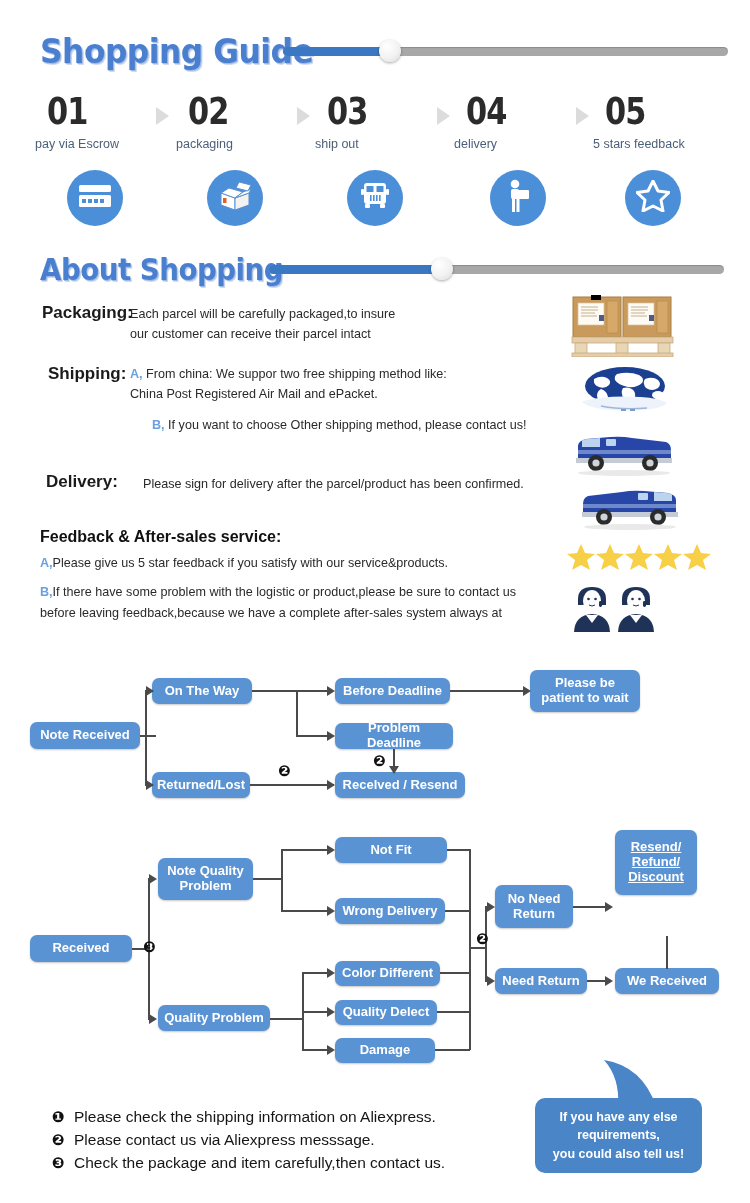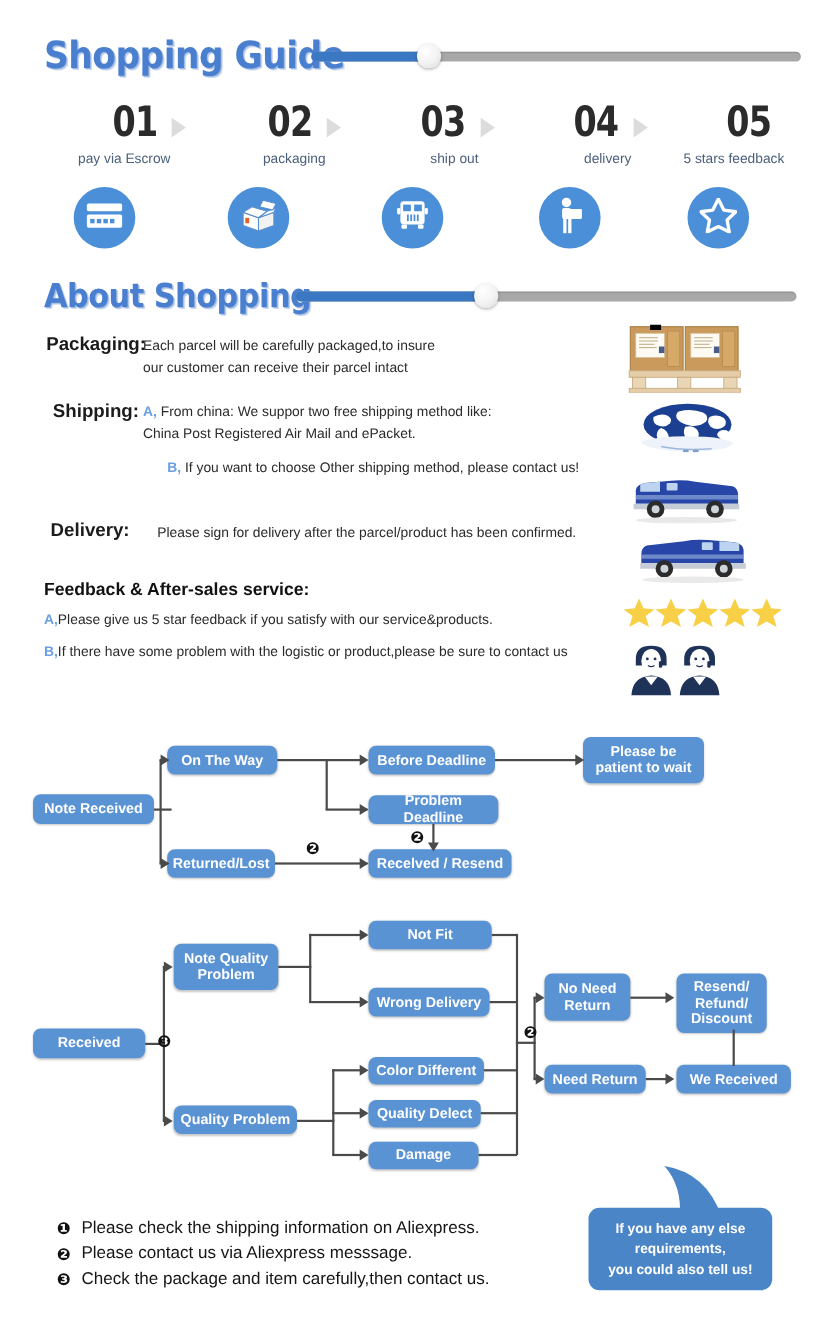--- a/index.html
+++ b/index.html
@@ -23,21 +23,21 @@
   .slider{position:relative;height:9px;border-radius:5px;background:#a8a8a8;
           box-shadow:inset 0 1px 1px rgba(0,0,0,.18);}
   .slider .fill{position:absolute;left:0;top:0;bottom:0;border-radius:5px;
           background:#3b78c4;}
   .slider .knob{position:absolute;top:50%;width:22px;height:22px;margin-top:-11px;
           margin-left:-11px;border-radius:50%;
           background:radial-gradient(circle at 35% 30%,#fff 0%,#f2f2f2 55%,#d9d9d9 100%);
           box-shadow:0 1px 3px rgba(0,0,0,.35);}
 
   
-  .step{position:absolute;text-align:right;width:120px;}
+  .step{position:absolute;text-align:left;width:120px;}
   .step-num{
     font-family:"DejaVu Sans","Liberation Sans",sans-serif;
     font-weight:700;font-size:38px;color:#2b2b2b;letter-spacing:-1px;
     transform:scaleX(.8);line-height:1;
   }
   .step-label{font-size:12.5px;color:#4b5f7a;margin-top:7px;white-space:nowrap;}
   .arrow-sep{position:absolute;width:0;height:0;
     border-top:9px solid transparent;border-bottom:9px solid transparent;
     border-left:13px solid #dcdcdc;}
 
@@ -202,21 +202,21 @@
 
 <div class="lbl-big" style="left:46px;top:472px;">Delivery:</div>
 <div class="para" style="left:130px;top:475px;width:430px;margin-left:13px;">Please sign for delivery after the parcel/product has been confirmed.</div>
 
 <div class="fb-title" style="left:40px;top:528px;">Feedback &amp; After-sales service:</div>
 <div class="para" style="left:40px;top:554px;width:500px;">
   <span class="mark">A,</span><span>Please give us 5 star feedback if you satisfy with our service&amp;products.</span>
 </div>
 <div class="para" style="left:40px;top:582px;width:500px;line-height:1.7;">
   <span class="mark">B,</span><span>If there have some problem with the logistic or product,please be sure to contact us</span><br>
-  <br>
+  <span>before leaving feedback,because we have a complete after-sales system always at</span><br>
 </div>
 
 <div class="abs" style="left:570px;top:295px;">
   <svg width="105" height="62" viewBox="0 0 105 62">
     <rect x="3" y="2" width="48" height="40" fill="#c99a5b" stroke="#a97f43" stroke-width="1"></rect>
     <rect x="53" y="2" width="48" height="40" fill="#c99a5b" stroke="#a97f43" stroke-width="1"></rect>
     <rect x="8" y="8" width="26" height="22" fill="#fdfbf4" stroke="#d7c49b" stroke-width=".7"></rect>
     <rect x="58" y="8" width="26" height="22" fill="#fdfbf4" stroke="#d7c49b" stroke-width=".7"></rect>
     <g stroke="#b6a07a" stroke-width=".8">
       <line x1="11" y1="12" x2="28" y2="12"></line>
@@ -404,21 +404,21 @@
 <div class="node" style="left:335px;top:1038px;width:100px;height:25px;">
   <span>Damage</span>
 </div>
 <div class="node" style="left:495px;top:885px;width:78px;height:43px;white-space:pre-line;">
   <span>No Need
 Return</span>
 </div>
 <div class="node" style="left:495px;top:968px;width:92px;height:26px;">
   <span>Need Return</span>
 </div>
-<div class="node" style="left:615px;top:885px;width:82px;height:54px;white-space:pre-line;">
+<div class="node" style="left:615px;top:830px;width:82px;height:65px;white-space:pre-line;text-decoration:underline;">
   <span>Resend/
 Refund/
 Discount</span>
 </div>
 <div class="node" style="left:615px;top:968px;width:104px;height:26px;">
   <span>We Received</span>
 </div>
 
 <div class="ln lnh" style="left:132px;top:948px;width:18px;"></div>
 <div class="ln lnv" style="left:148px;top:879px;height:140px;"></div>

